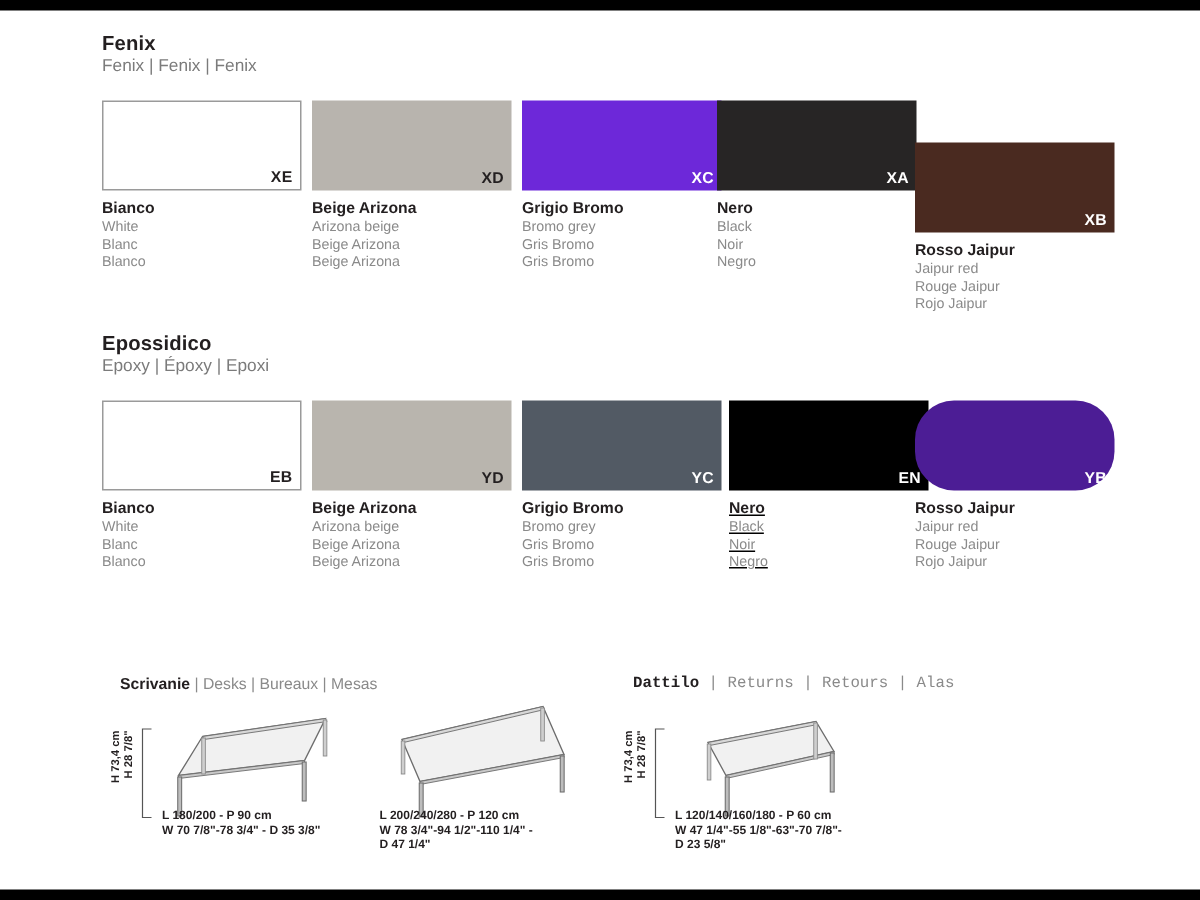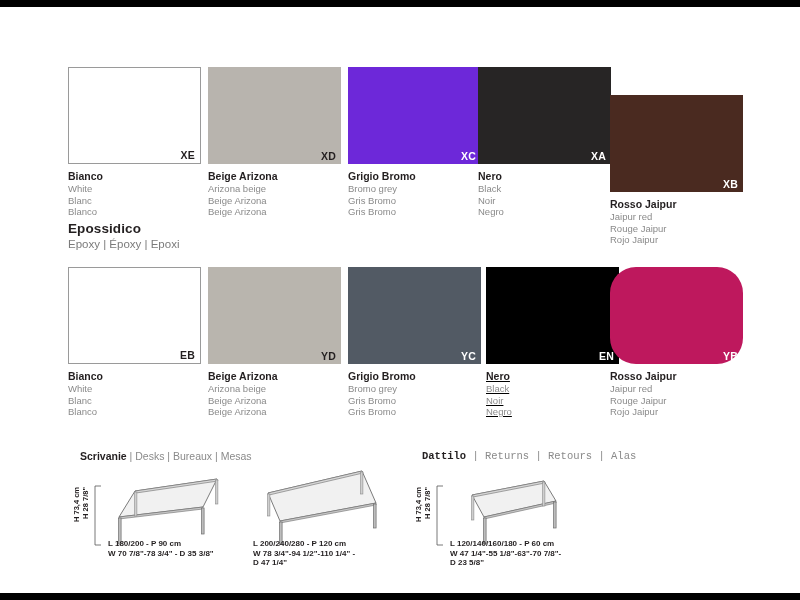--- a/index.html
+++ b/index.html
@@ -23,21 +23,21 @@
     letter-spacing:.1px; line-height:15px;
   }
   .sec-sub {
     font-size:11.5px; font-weight:normal; color:#7b7b7b;
     line-height:14px; margin-top:1px;
   }
   
   .swatch-row { position:absolute; left:68px; top:0; width:700px; }
   .sw { position:absolute; width:133px; }
   .chip {
-    position:relative; width:133px; height:97px;
+    position:relative; width:133px; height:60px;
   }
   .chip.bordered { border:1px solid #9a9a9a; }
   .chip-code {
     position:absolute; right:5px; bottom:2px;
     font-size:10.5px; font-weight:bold; letter-spacing:.2px;
   }
   .names { margin-top:6px; }
   .n-it {
     font-size:10.5px; font-weight:bold; color:#231f20;
     line-height:13px; white-space:nowrap;
@@ -61,20 +61,24 @@
     white-space:nowrap;
   }
   .vdim b { color:#231f20; font-weight:bold; }
   svg { display:block; }
 </style>
 </head>
 <body>
 
 <div class="page">
 
+  <div class="section" style="left:68px; top:14px;">
+    <div class="sec-title">Fenix</div>
+    <div class="sec-sub">Fenix | Fenix | Fenix</div>
+  </div>
 
   <div class="swatch-row" style="top:60px;">
 
     <div class="sw" style="left:0px;">
       <div class="chip bordered" style="background:#ffffff;">
         <span class="chip-code" style="color:#231f20;">XE</span>
       </div>
       <div class="names">
         <div class="n-it">Bianco</div>
         <div class="n-tr">White</div>
@@ -182,21 +186,21 @@
       </div>
       <div class="names">
         <div class="n-it">Nero</div>
         <div class="n-tr">Black</div>
         <div class="n-tr">Noir</div>
         <div class="n-tr">Negro</div>
       </div>
     </div>
 
     <div class="sw" style="left:542px;">
-      <div class="chip" style="background:#be185d;border-radius:26px;">
+      <div class="chip" style="background:#4c1d95;border-radius:26px;">
         <span class="chip-code" style="color:#ffffff;">YB</span>
       </div>
       <div class="names">
         <div class="n-it">Rosso Jaipur</div>
         <div class="n-tr">Jaipur red</div>
         <div class="n-tr">Rouge Jaipur</div>
         <div class="n-tr">Rojo Jaipur</div>
       </div>
     </div>
 

